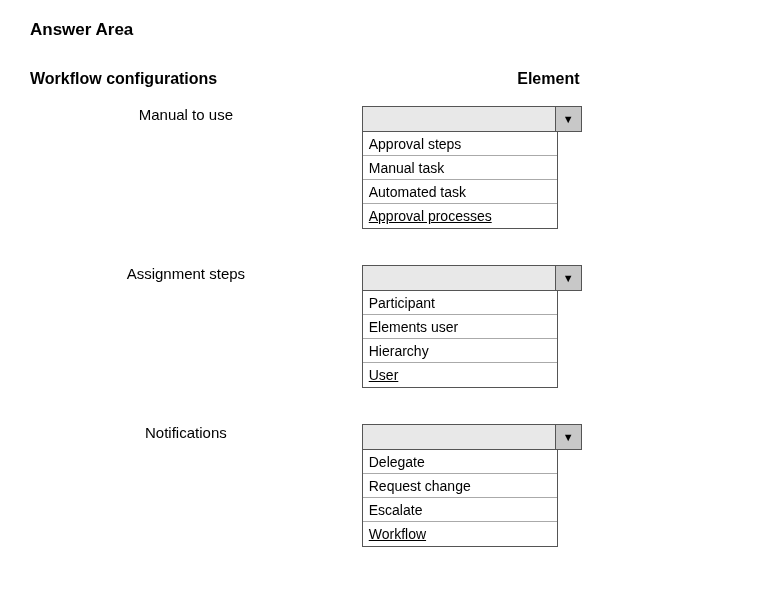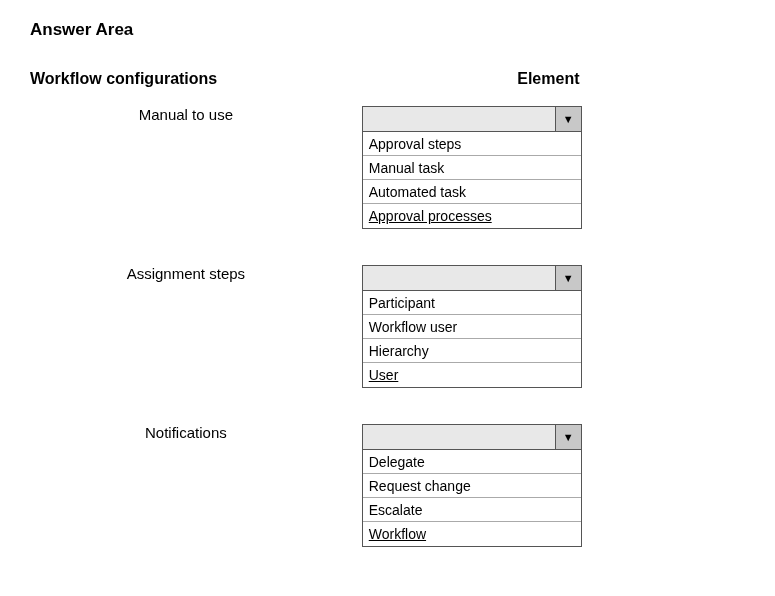--- a/index.html
+++ b/index.html
@@ -79,21 +79,21 @@
       align-items: center;
       justify-content: center;
       font-size: 11px;
       cursor: pointer;
       flex-shrink: 0;
     }
 
     .dropdown-list {
       border: 1px solid #555;
       border-top: none;
-      width: 220px;
+      width: 196px;
     }
 
     .dropdown-item {
       border-bottom: 1px solid #aaa;
       padding: 3px 6px;
       font-size: 14px;
       background: #fff;
       min-height: 24px;
       display: flex;
       align-items: center;
@@ -143,21 +143,21 @@
         <td colspan="2"></td>
       </tr>
       <tr class="section-row">
         <td class="config-label">Assignment steps</td>
         <td class="elements-col">
           <div class="dropdown-header">
             <div class="dropdown-arrow">▼</div>
           </div>
           <div class="dropdown-list">
             <div class="dropdown-item">Participant</div>
-            <div class="dropdown-item">Workflow user</div>
+            <div class="dropdown-item">Elements user</div>
             <div class="dropdown-item">Hierarchy</div>
             <div class="dropdown-item">User</div>
           </div>
         </td>
       </tr>
       <tr class="spacer-row">
         <td colspan="2"></td>
       </tr>
       <tr class="section-row">
         <td class="config-label">Notifications</td>

